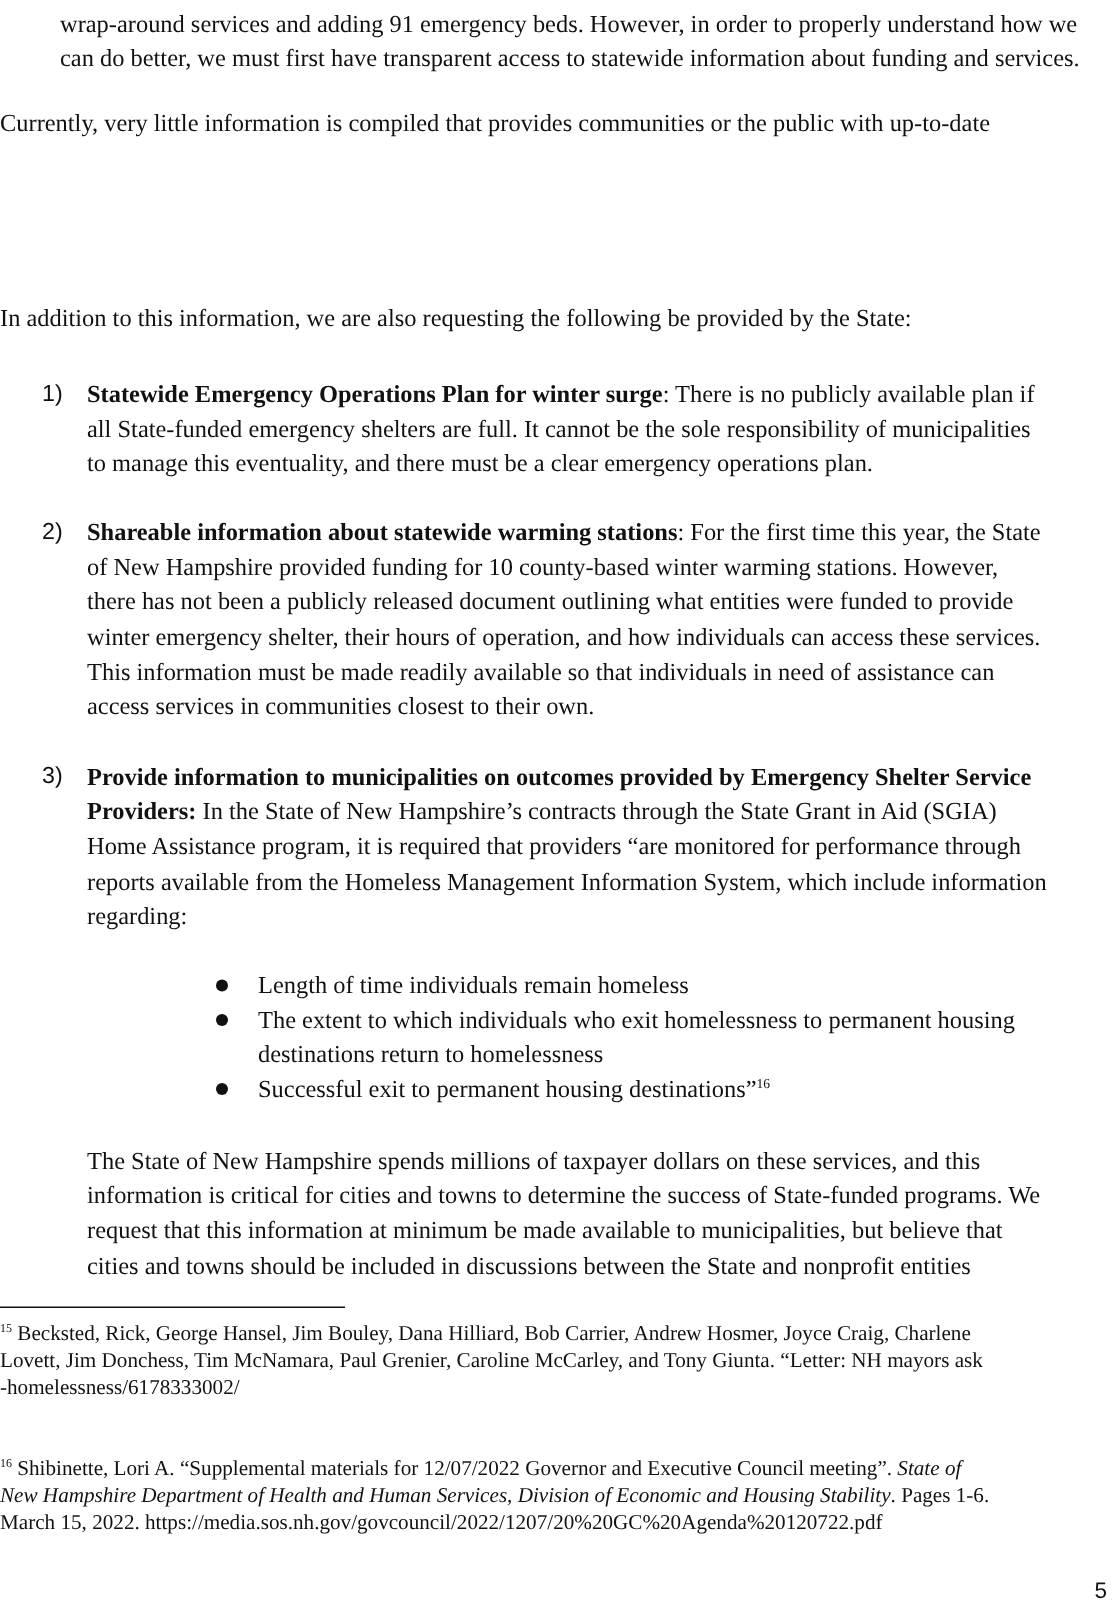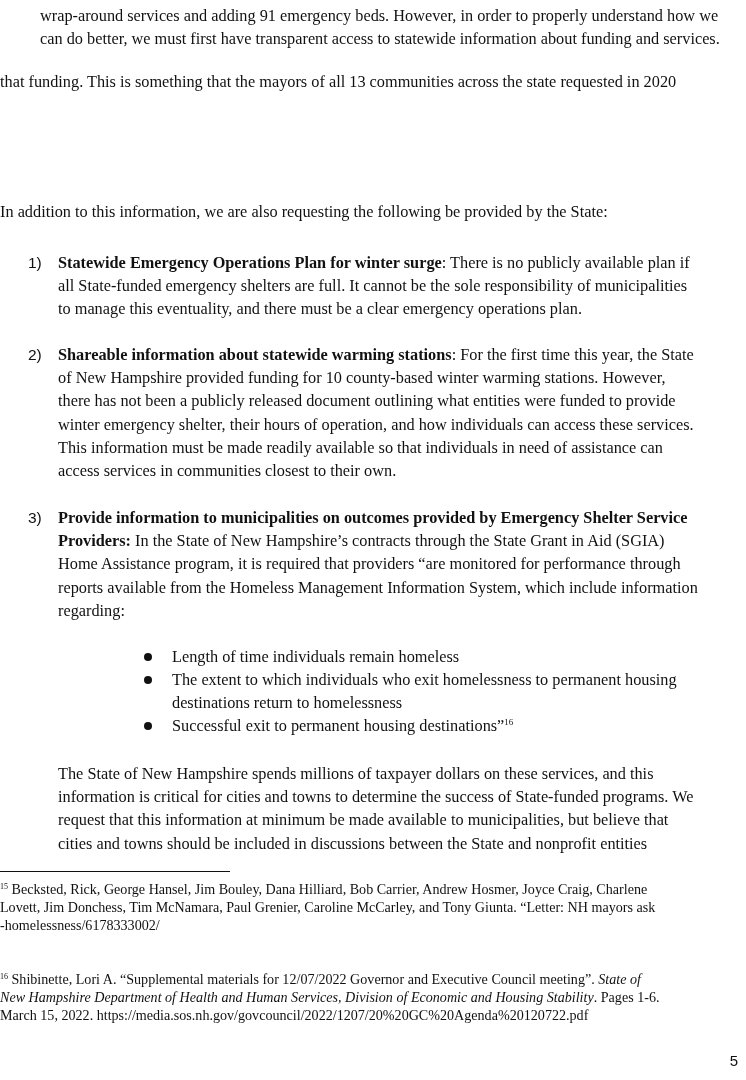--- a/index.html
+++ b/index.html
@@ -54,21 +54,21 @@
 <body>
 
 <div class="page">
 
   <div class="p" style="top:4px;padding-left:40px;">
     <span class="line">wrap-around services and adding 91 emergency beds. However, in order to properly understand how we</span>
     <span class="line">can do better, we must first have transparent access to statewide information about funding and services.</span>
   </div>
 
   <div class="p" style="top:70px;">
-    <span class="line">that funding. This is something that the mayors of all 13 communities across the state requested in 2020</span>
+    <span class="line">Currently, very little information is compiled that provides communities or the public with up-to-date</span>
   </div>
 
   <div class="p" style="top:200px;">
     <span class="line">In addition to this information, we are also requesting the following be provided by the State:</span>
   </div>
 
   <div style="position:absolute; left:0; top:251px; width:746px; height:70px;">
     <span class="li-num" style="top:0;">1)</span>
     <div class="li-body" style="top:0;">
       <span class="line"><b>Statewide Emergency Operations Plan for winter surge</b><span>: There is no publicly available plan if</span></span>

